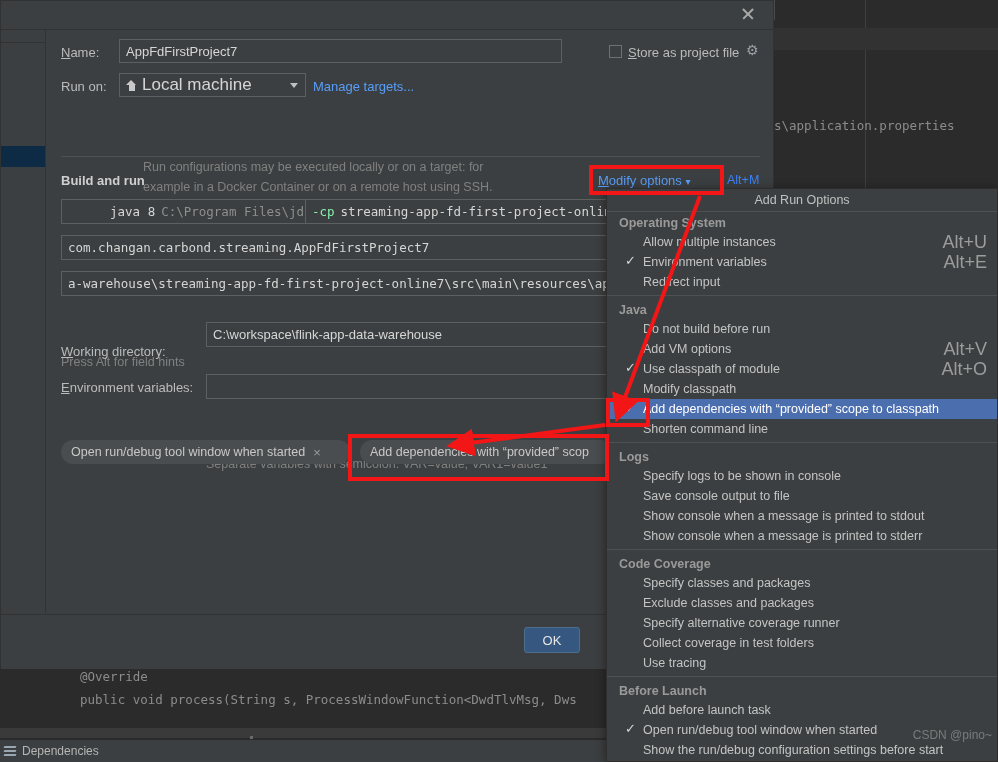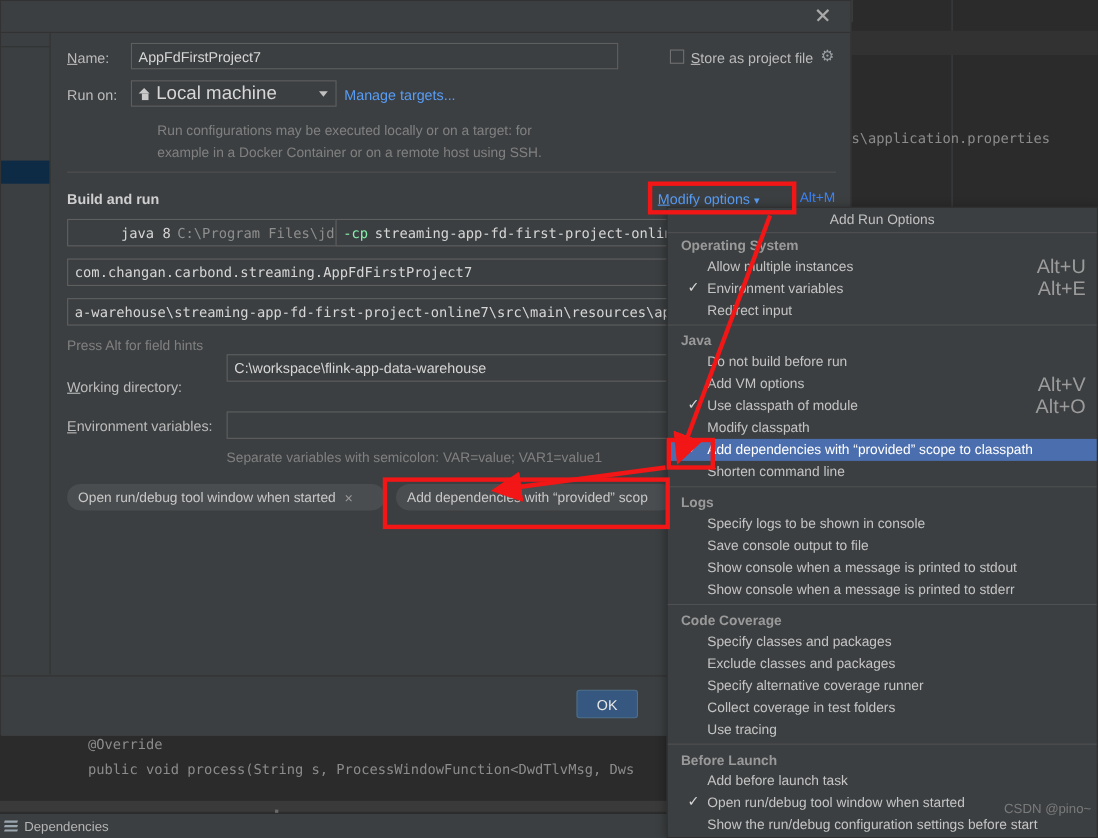--- a/index.html
+++ b/index.html
@@ -45,21 +45,21 @@
   .sb-sel{background:#0d2b45;}
   .sb-line{position:absolute;left:0;width:44px;height:1px;background:#323232;}
 
   .content{position:absolute;left:46px;top:29px;width:727px;height:583px;}
 
   .row-label{position:absolute;font-size:13px;color:#bbbbbb;white-space:nowrap;}
   .row-label u{text-decoration:underline;}
   .field{position:absolute;background:#3c3f41;border:1px solid #5e6060;box-sizing:border-box;
     color:#d6d6d6;font-size:13px;display:flex;align-items:center;padding-left:6px;overflow:hidden;white-space:nowrap;}
   .field.mono{font-family:"DejaVu Sans Mono","Liberation Mono",monospace;font-size:12.5px;}
-  .hint{position:absolute;font-size:12.5px;color:#808080;white-space:nowrap;}
+  .hint{position:absolute;font-size:12.5px;color:#808080;white-space:nowrap;margin-top:48px;}
   .link{color:#589df6;text-decoration:none;white-space:nowrap;}
   .link u{text-decoration:underline;}
   .section-title{position:absolute;font-size:13px;font-weight:bold;color:#cfcfcf;}
   .hr{position:absolute;height:1px;background:#4e5052;}
 
   .combo{position:absolute;background:#3c3f41;border:1px solid #5e6060;box-sizing:border-box;
     display:flex;align-items:center;padding-left:6px;font-size:17px;color:#d6d6d6;white-space:nowrap;}
   .caret{position:absolute;right:7px;top:50%;margin-top:-2px;width:0;height:0;
     border-left:4px solid transparent;border-right:4px solid transparent;border-top:5px solid #c0c0c0;}
   .home-ic{display:inline-block;width:11px;height:11px;position:relative;margin-right:5px;}

